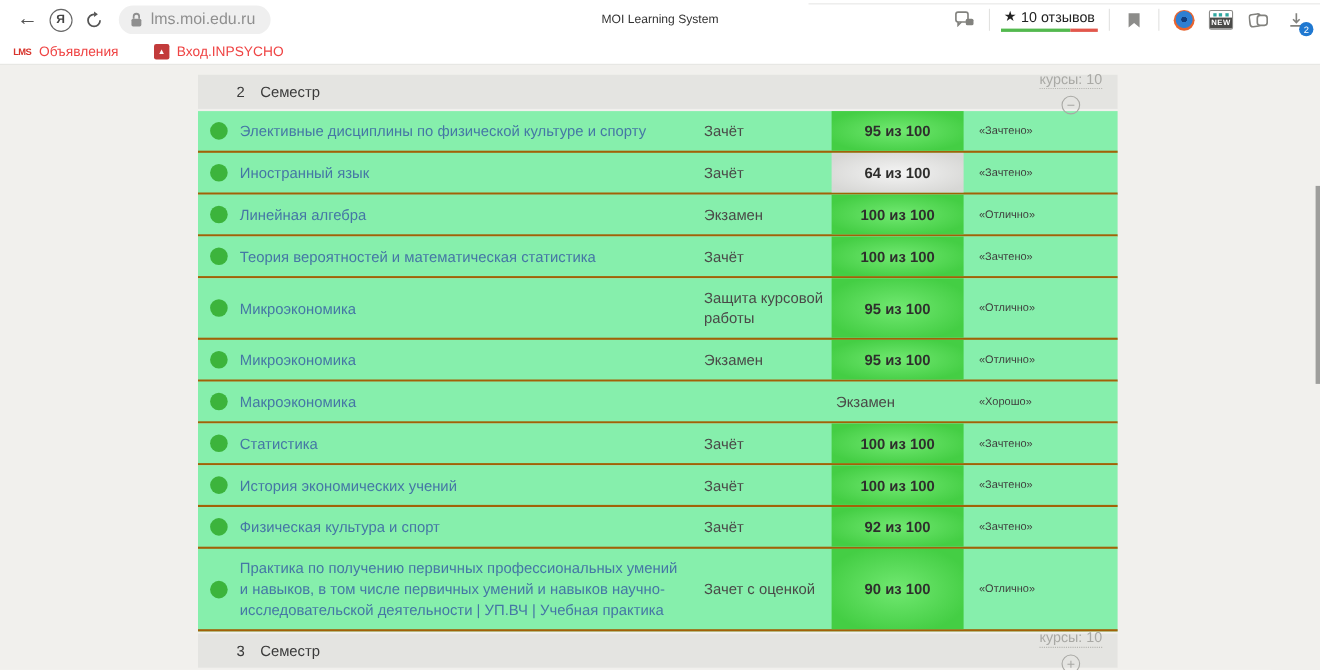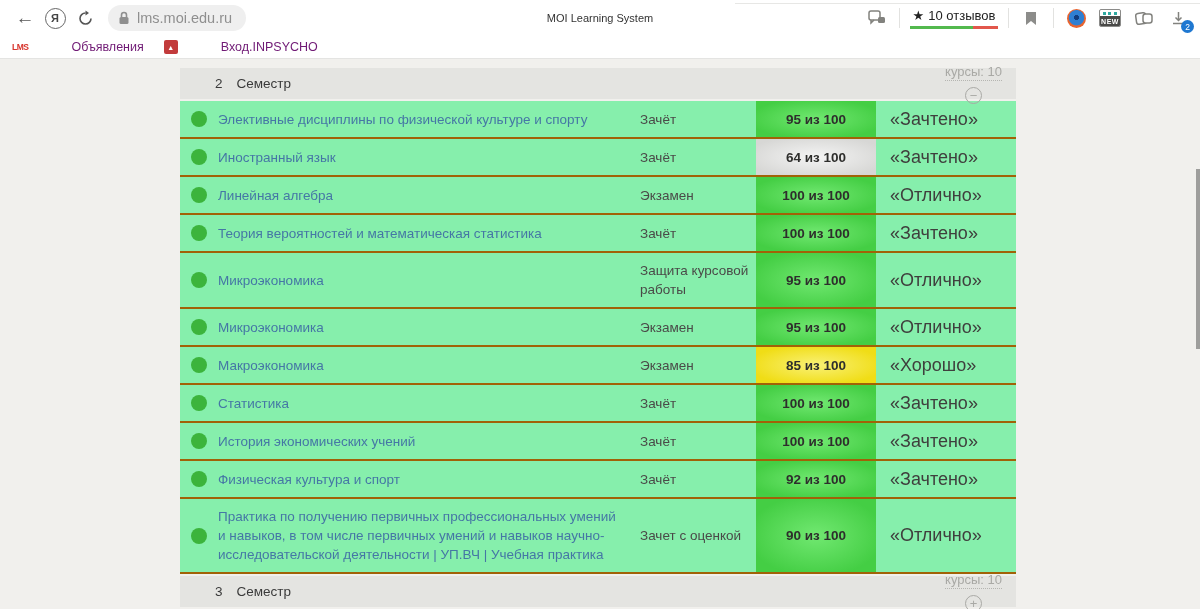--- a/index.html
+++ b/index.html
@@ -30,24 +30,24 @@
     background:radial-gradient(circle at 50% 46%, #123d7e 0 18%, #2f7fd2 19% 52%, #e8642f 58% 74%, #ee4f80 88%); }
   .newico { width:22px; height:18px; border:1px solid #8b8b89; border-radius:2px; overflow:hidden;
     display:flex; flex-direction:column; background:#fff; }
   .newico .lights { flex:1; display:flex; align-items:center; justify-content:space-around; padding:0 2px; }
   .newico .lights i { width:3px; height:3px; background:#2ea8a0; }
   .newico .tag { height:10px; background:#4a4a48; color:#fff; font-size:7px; font-weight:bold;
     display:flex; align-items:center; justify-content:center; letter-spacing:.5px; }
   .dl-wrap { position:relative; }
   .dl-badge { position:absolute; right:-4px; bottom:-3px; width:13px; height:13px; border-radius:50%;
     background:#1f78d1; color:#fff; font-size:8.5px; display:flex; align-items:center; justify-content:center; }
-  .bookmarks { height:23px; display:flex; align-items:center; padding:0 12px; gap:20px;
+  .bookmarks { height:23px; display:flex; align-items:center; padding:0 12px; gap:32px;
     border-bottom:1px solid #e4e4e2; background:#fff; }
   .bm { display:flex; align-items:center; gap:7px; cursor:pointer; }
-  .bm-label { font-size:12.5px; color:#701a75;margin-left:36px; }
+  .bm-label { font-size:12.5px; color:#ef4444; }
   .fav-lms { color:#d8342c; font-size:8.5px; font-weight:bold; letter-spacing:-0.5px; }
   .fav-red { width:14px; height:14px; background:#c23b3b; border-radius:2px; color:#fff;
     font-size:7px; display:flex; align-items:center; justify-content:center; }
 
   
   .page { position:relative; height:550px; background:#f1f0ed; overflow:hidden; }
   .content { width:836px; margin-left:180px; padding-top:9px; }
   .sec-head { height:31px; background:#e4e4e1; display:flex; align-items:center;
     padding:0 14px 0 35px; color:#3a3a3a; font-size:13.5px; }
   .sec-head .num { margin-right:14px; }
@@ -64,21 +64,21 @@
   .cell { display:flex; align-items:center; }
   .c-dot { width:38px; justify-content:center; flex:0 0 auto; }
   .dot { width:16px; height:16px; border-radius:50%; background:#3cb43c; }
   .c-name { flex:1; padding:8px 16px 8px 0; color:#4577a5; font-size:13.5px; line-height:19px; cursor:pointer; }
   .c-type { width:116px; flex:0 0 auto; padding:8px 6px 8px 0; color:#4a4a48; font-size:13.5px; line-height:19px; }
   .c-score { width:120px; flex:0 0 auto; justify-content:center; color:#2e2e2c;
     font-size:13.5px; font-weight:bold; }
   .tone-green { background:radial-gradient(ellipse at 50% 50%, #71e871 0%, #44ce44 80%); }
   .tone-yellow { background:radial-gradient(ellipse at 50% 50%, #f9f176 0%, #f0dd16 80%); }
   .tone-gray { background:radial-gradient(ellipse at 50% 50%, #f4f4f4 0%, #d7d7d5 85%); }
-  .c-grade { width:140px; flex:0 0 auto; padding-left:14px; color:#3f3f3d; font-size:18px; }
+  .c-grade { width:140px; flex:0 0 auto; padding-left:14px; color:#3f3f3d; font-size:10px; }
 
   .scrollbar-thumb { position:absolute; right:0; top:110px; width:4px; height:180px; background:#9e9e9c; }
 </style>
 </head>
 <body>
 
 <div class="chrome">
   <div class="tabline"></div>
   <div class="chrome-top">
     <div class="nav-btn">←</div>
@@ -237,21 +237,20 @@
     <div class="cell c-score tone-green">95 из 100</div>
     <div class="cell c-grade">«Отлично»</div>
   </div>
 
   <div class="row">
     <div class="cell c-dot">
             <span class="dot"></span>
           </div>
     <div class="cell c-name">Макроэкономика</div>
     <div class="cell c-type">Экзамен</div>
-    <div class="cell c-score tone-yellow">85 из 100</div>
     <div class="cell c-grade">«Хорошо»</div>
   </div>
 
   <div class="row">
     <div class="cell c-dot">
             <span class="dot"></span>
           </div>
     <div class="cell c-name">Статистика</div>
     <div class="cell c-type">Зачёт</div>
     <div class="cell c-score tone-green">100 из 100</div>

